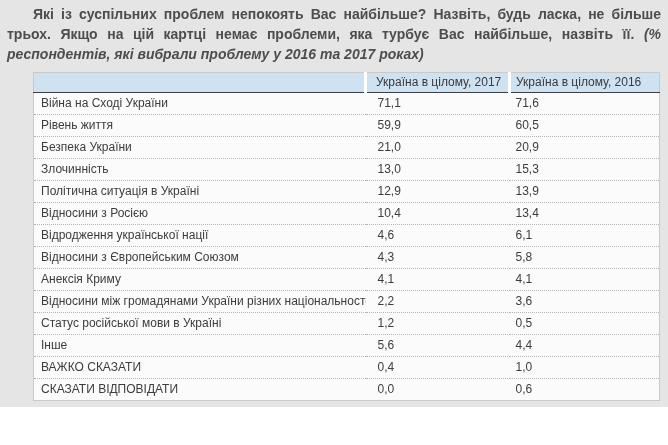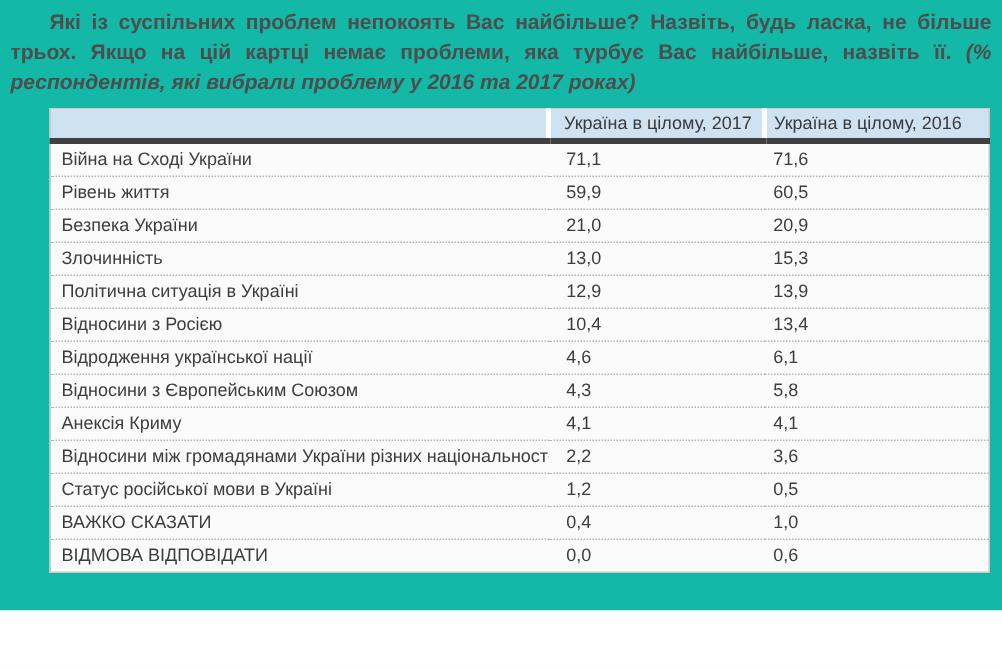--- a/index.html
+++ b/index.html
@@ -6,21 +6,21 @@
     margin: 0;
     padding: 0;
     background: #ffffff;
     width: 668px;
     font-family: "Liberation Sans", "DejaVu Sans", sans-serif;
   }
   .page {
     width: 668px;
     height: 407px;
     overflow: hidden;
-    background: #14b8a6;
+    background: #e5e5e5;
   }
   .survey-title {
     margin: 4px 7px 0 7px;
     color: #4d4d4d;
     font-size: 14px;
     font-weight: bold;
     line-height: 20px;
     text-align: justify;
     text-indent: 26px;
   }
@@ -42,21 +42,21 @@
   table.results col.c3 { width: 150px; }
   table.results th {
     background: #cfe2f1;
     font-weight: normal;
     text-align: left;
     color: #3a3a3a;
     padding: 3px 0 3px 7px;
     line-height: 13px;
     white-space: nowrap;
     overflow: hidden;
-    border-bottom: 4px solid #404040;
+    border-bottom: 1px solid #404040;
   }
   table.results th.h2 { border-left: 3px solid #ffffff; padding-left: 9px; }
   table.results th.h3 { border-left: 3px solid #ffffff; padding-left: 5px; }
   table.results td {
     padding: 4px 0 4px 7px;
     line-height: 13px;
     white-space: nowrap;
     overflow: hidden;
   }
   table.results td.c2 { padding-left: 12px; }
@@ -137,25 +137,30 @@
         <td class="c1">Відносини між громадянами України різних національностей</td>
         <td class="c2">2,2</td>
         <td class="c3">3,6</td>
       </tr>
       <tr>
         <td class="c1">Статус російської мови в Україні</td>
         <td class="c2">1,2</td>
         <td class="c3">0,5</td>
       </tr>
       <tr>
+        <td class="c1">Інше</td>
+        <td class="c2">5,6</td>
+        <td class="c3">4,4</td>
+      </tr>
+      <tr>
         <td class="c1">ВАЖКО СКАЗАТИ</td>
         <td class="c2">0,4</td>
         <td class="c3">1,0</td>
       </tr>
       <tr>
-        <td class="c1">ВІДМОВА ВІДПОВІДАТИ</td>
+        <td class="c1">СКАЗАТИ ВІДПОВІДАТИ</td>
         <td class="c2">0,0</td>
         <td class="c3">0,6</td>
       </tr>
     </tbody>
   </table>
 
 </div>
 
 </body></html>

